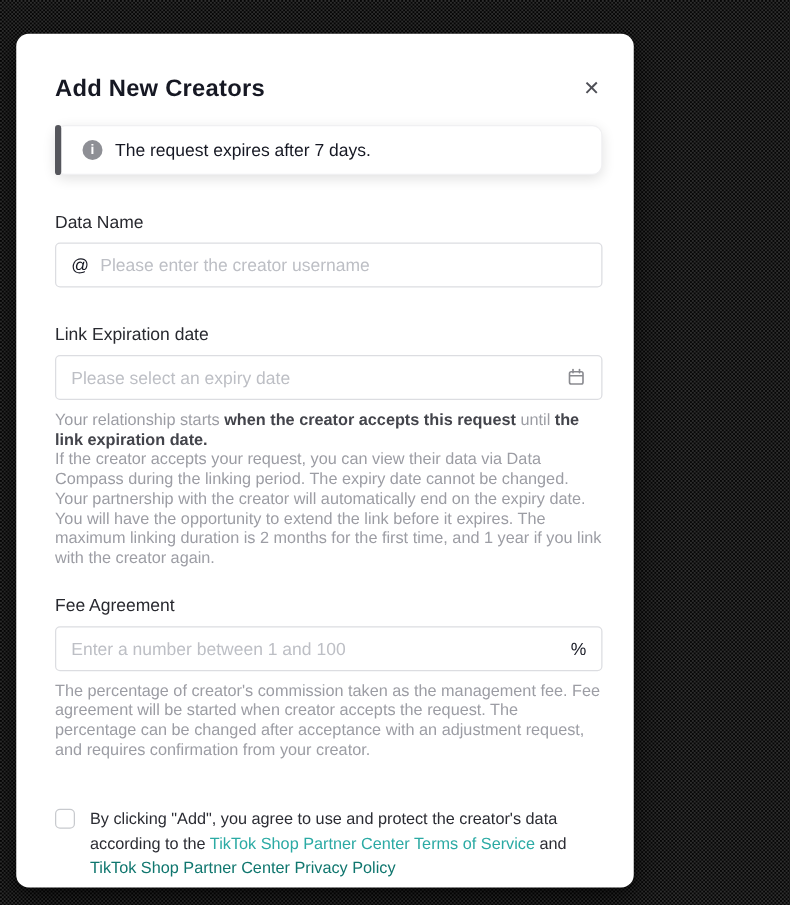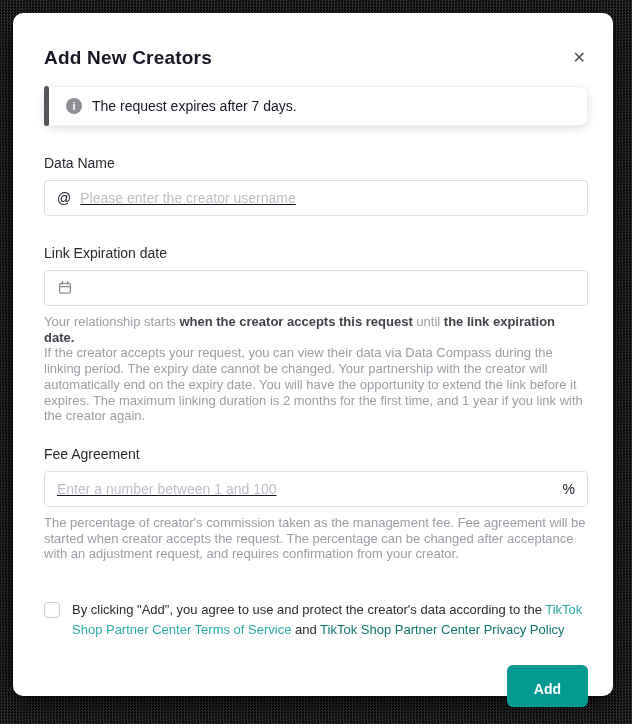--- a/index.html
+++ b/index.html
@@ -5,22 +5,22 @@
   * { box-sizing: border-box; margin: 0; padding: 0; }
   html, body { width: 632px; height: 724px; }
   body {
     font-family: "Liberation Sans", "DejaVu Sans", sans-serif;
     background: repeating-conic-gradient(#2e2e2e 0% 25%, #060606 0% 50%) 0 0 / 3px 3px;
     position: relative;
     overflow: hidden;
   }
   .modal {
     position: absolute;
-    left: 13px; top: 13px;
-    width: 600px; height: 683px;
+    left: 13px; top: 27px;
+    width: 494px; height: 683px;
     background: #ffffff;
     border-radius: 10px;
     box-shadow: 0 10px 28px rgba(0,0,0,0.55), 0 2px 6px rgba(0,0,0,0.35);
     padding: 0 25px 0 31px;
   }
   .modal-header {
     padding-top: 33px;
     display: flex;
     align-items: flex-start;
     justify-content: space-between;
@@ -75,21 +75,20 @@
     height: 36px;
     border: 1px solid #dcdde1;
     border-radius: 4px;
     padding: 0 12px;
     background: #fff;
   }
   .input-wrap input {
     flex: 1; border: none; outline: none; background: transparent;
     font-size: 14px; color: #161823; font-family: inherit;
     min-width: 0;
-    text-decoration: underline;
   }
   .input-wrap input::placeholder { color: #bdbfc5; opacity: 1; }
   .affix { font-size: 14px; color: #161823; flex: none; }
   .calendar-icon { flex: none; display: flex; }
 
   .help {
     margin-top: 8px;
     font-size: 13px;
     line-height: 15.7px;
     color: #9c9da4;
@@ -140,20 +139,21 @@
   </div>
 
   <div class="field-label">Data Name</div>
   <div class="input-wrap">
     <span class="affix">@</span>
     <input type="text" placeholder="Please enter the creator username" style="">
   </div>
 
   <div class="field-label">Link Expiration date</div>
   <div class="input-wrap">
+    <input type="text" readonly="" placeholder="Please select an expiry date" style="">
     <span class="calendar-icon">
       <svg width="16" height="16" viewBox="0 0 16 16" fill="none">
         <rect x="2.6" y="3.4" width="10.8" height="9.8" rx="1.4" stroke="#8a8b90" stroke-width="1.3"></rect>
         <line x1="2.6" y1="6.6" x2="13.4" y2="6.6" stroke="#8a8b90" stroke-width="1.3"></line>
         <line x1="5.4" y1="1.6" x2="5.4" y2="4.2" stroke="#8a8b90" stroke-width="1.3" stroke-linecap="round"></line>
         <line x1="10.6" y1="1.6" x2="10.6" y2="4.2" stroke="#8a8b90" stroke-width="1.3" stroke-linecap="round"></line>
       </svg>
     </span>
   </div>
   <div class="help">

